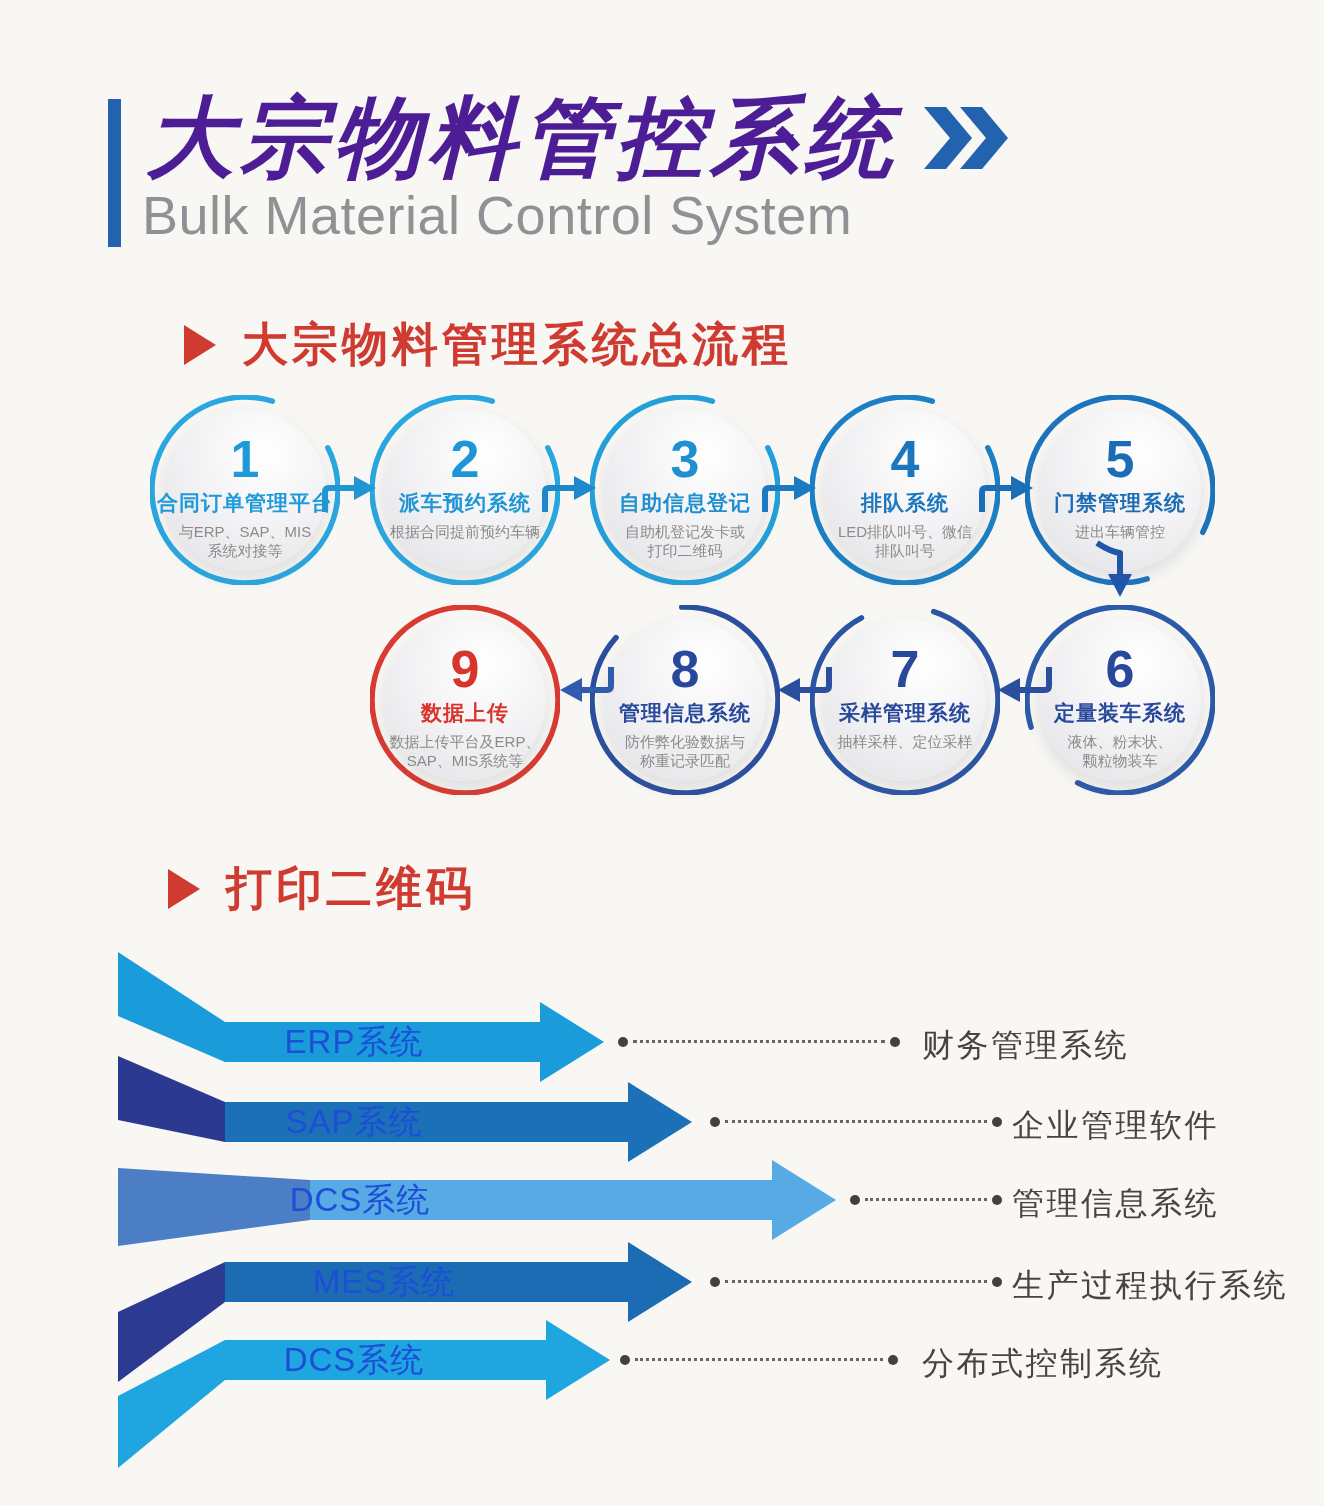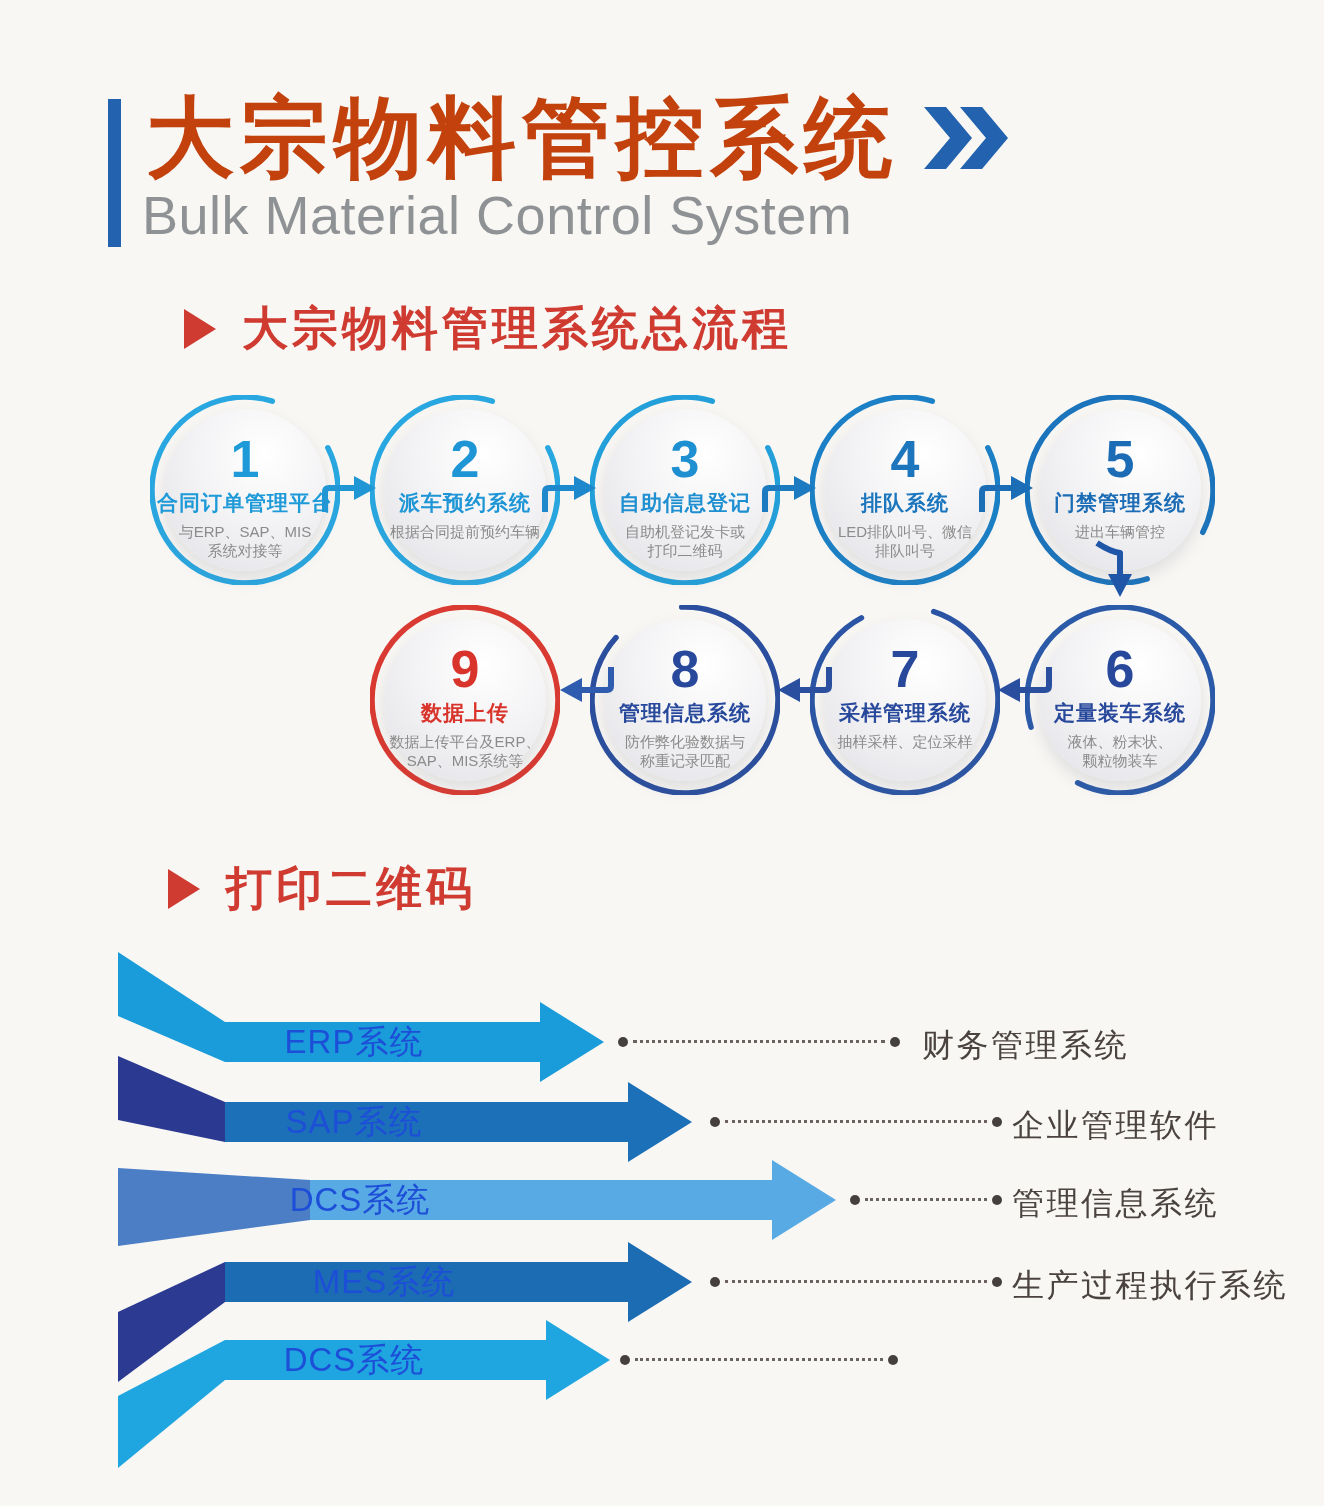--- a/index.html
+++ b/index.html
@@ -51,29 +51,29 @@
   .dots .dotline { flex:1 1 auto; height:0; border-top:3.5px dotted #6b635f; margin:0 5px; }
   .tgt-label { position:absolute; font-size:32px; color:#4b433f; letter-spacing:2.5px; white-space:nowrap; }
 </style>
 </head>
 <body>
 
 <div class="canvas">
 
   <div class="vbar" style="background: rgb(34, 98, 174);"></div>
   <div class="title-zh">
-    <span style="color: #c2410c;">大宗物料管控系统</span>
+    <span style="color: #4c1d95; font-style: italic;">大宗物料管控系统</span>
     <svg width="92" height="62" viewBox="0 0 92 62">
       <polygon points="4,0 26,0 52,31 26,62 4,62 30,31" fill="#2262ae"></polygon>
       <polygon points="40,0 62,0 88,31 62,62 40,62 66,31" fill="#2262ae"></polygon>
     </svg>
   </div>
   <div class="title-en">Bulk Material Control System</div>
 
-  <div class="sec-head" style="left:168px; top:298px;padding-left:16px;">
+  <div class="sec-head" style="left:168px; top:314px;padding-left:16px;">
     <span class="tri"></span>
     <span class="txt">大宗物料管理系统总流程</span>
   </div>
 
   <div class="step" style="left:150px; top:395px;">
     <svg class="ring" width="190" height="190">
       <circle cx="95" cy="95" r="93" stroke-dasharray="509 75.3" transform="rotate(-27 95 95)" stroke="#29a7e0"></circle>
     </svg>
     <div class="inner">
       <div class="num" style="color: rgb(30, 154, 216);">1</div>
@@ -266,14 +266,15 @@
   <div class="dots" style="left:620px; top:1354px; width:278px;">
       <i class="enddot"></i>
       <i class="dotline"></i>
       <i class="enddot"></i>
     </div>
 
   <span class="tgt-label" style="left:922px;  top:1024px;">财务管理系统</span>
   <span class="tgt-label" style="left:1012px; top:1104px;">企业管理软件</span>
   <span class="tgt-label" style="left:1012px; top:1182px;">管理信息系统</span>
   <span class="tgt-label" style="left:1012px; top:1264px;">生产过程执行系统</span>
+  <span class="tgt-label" style="left:922px;  top:1342px;">分布式控制系统</span>
 
 </div>
 
 </body></html>

